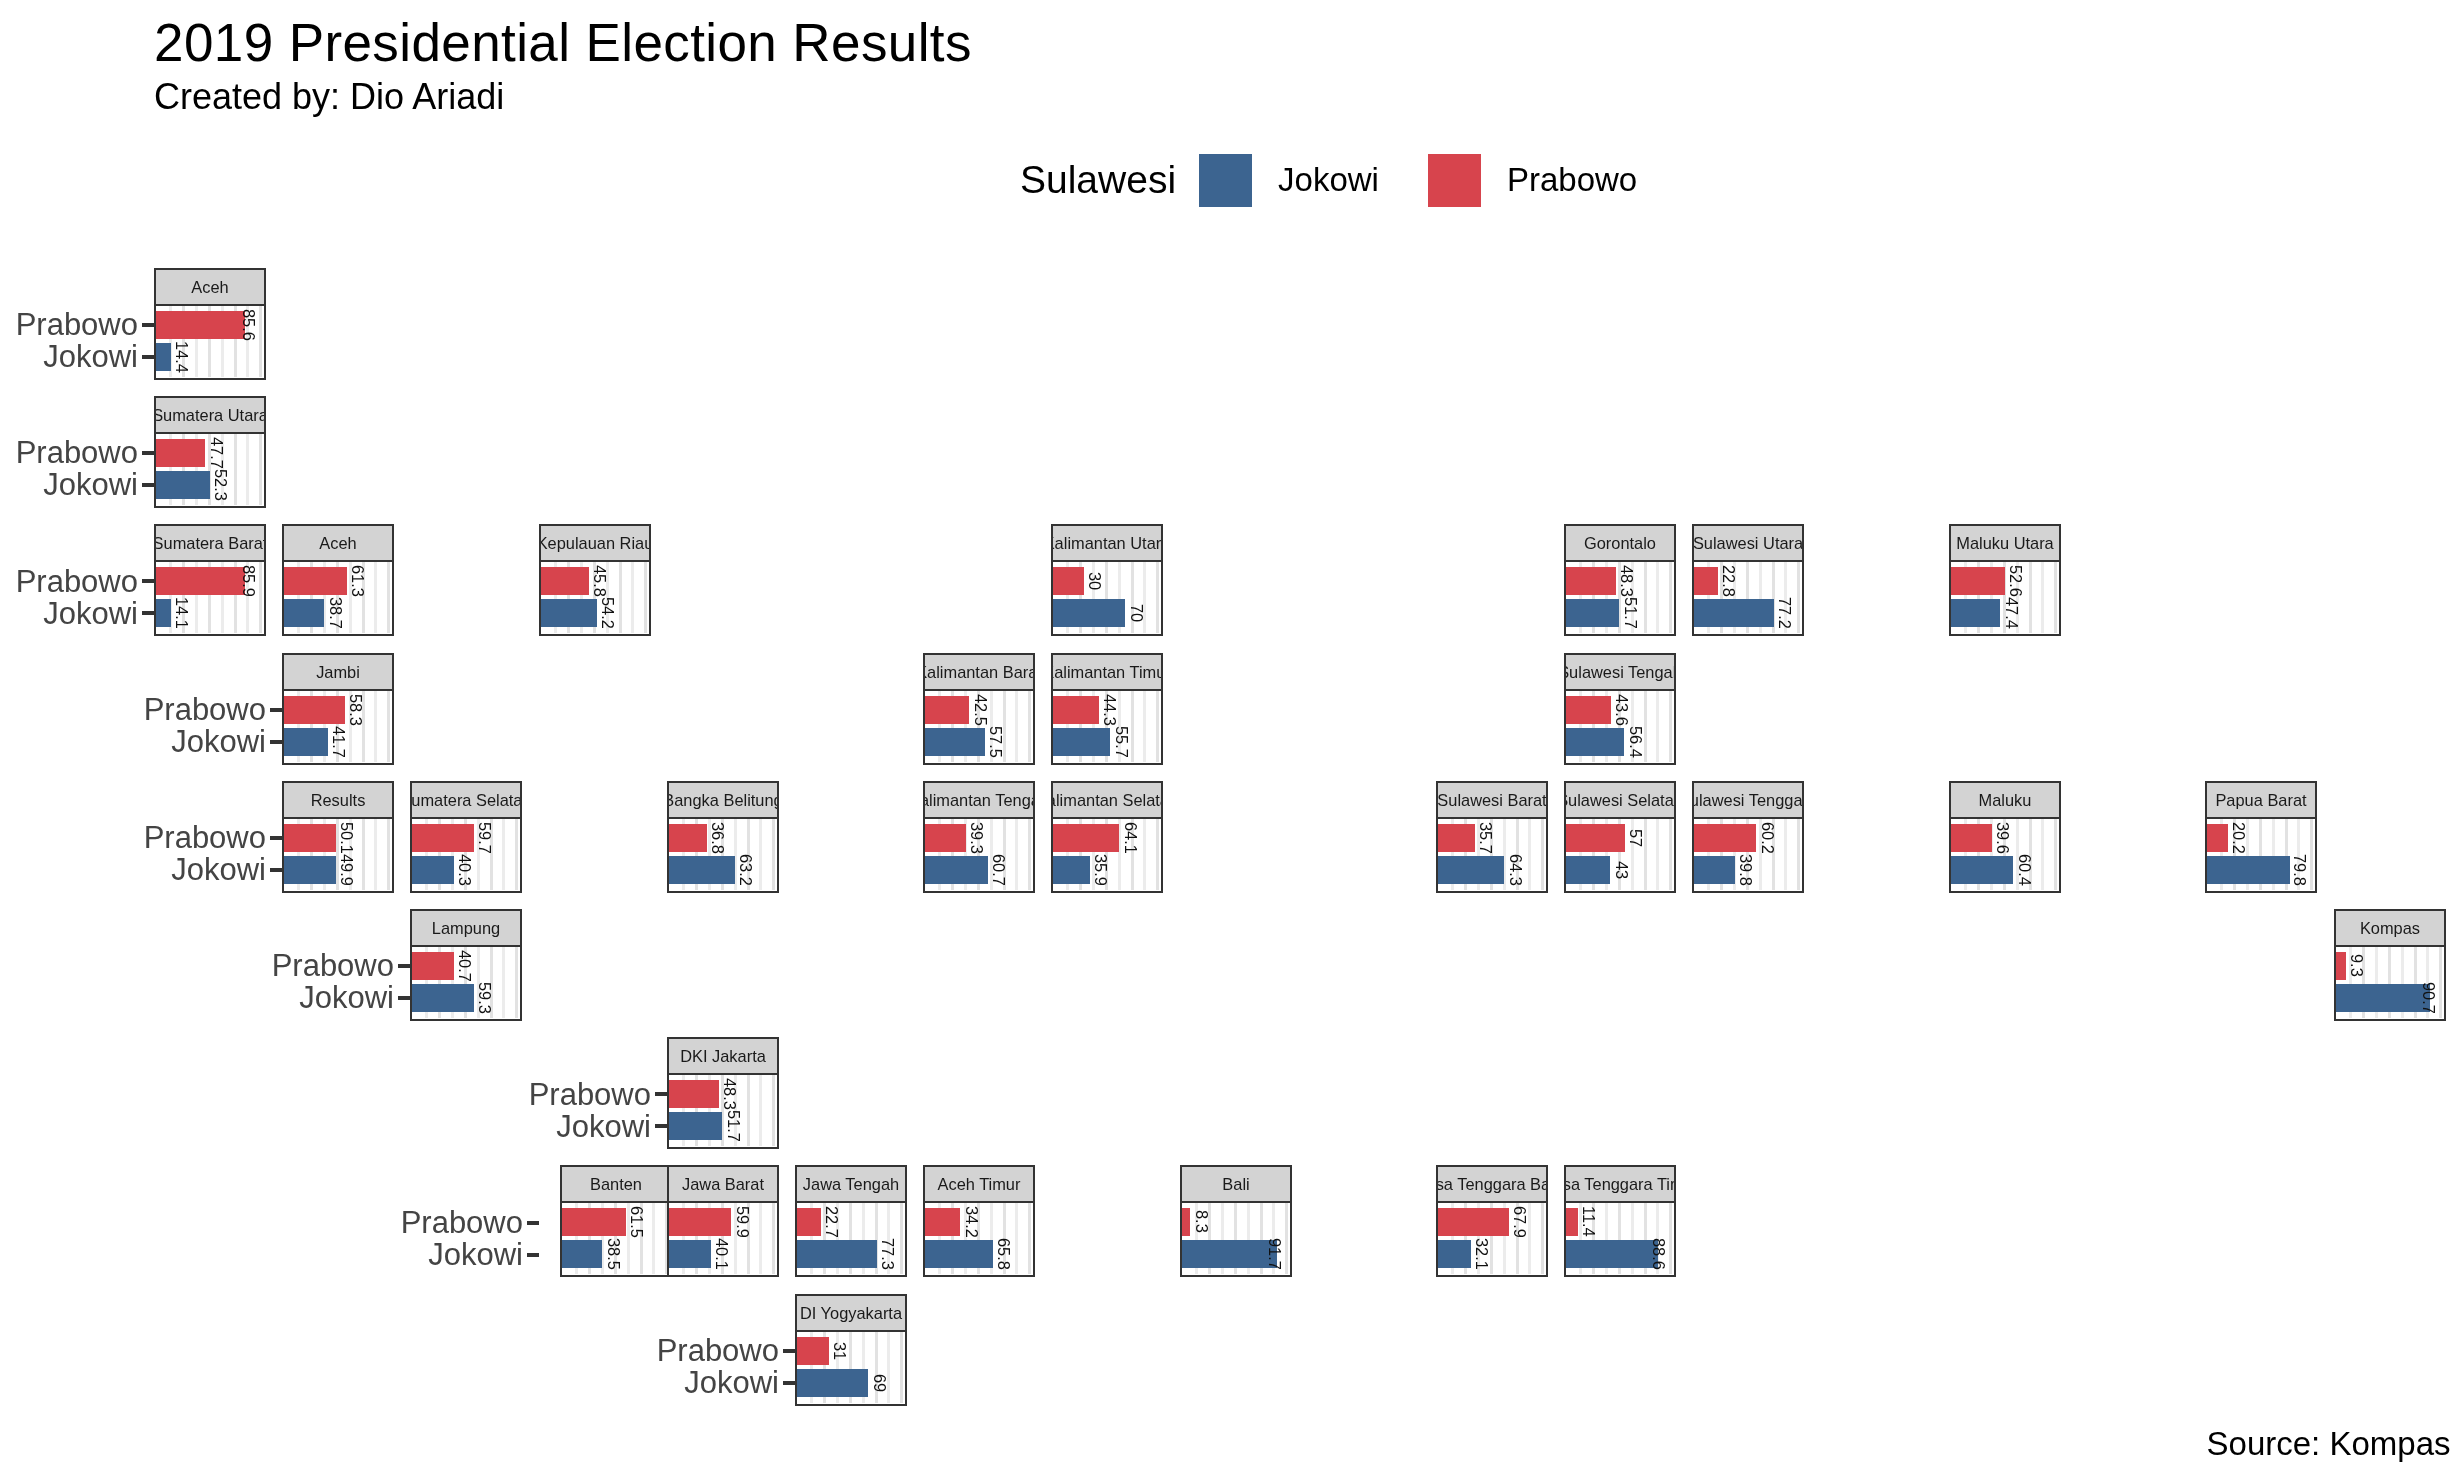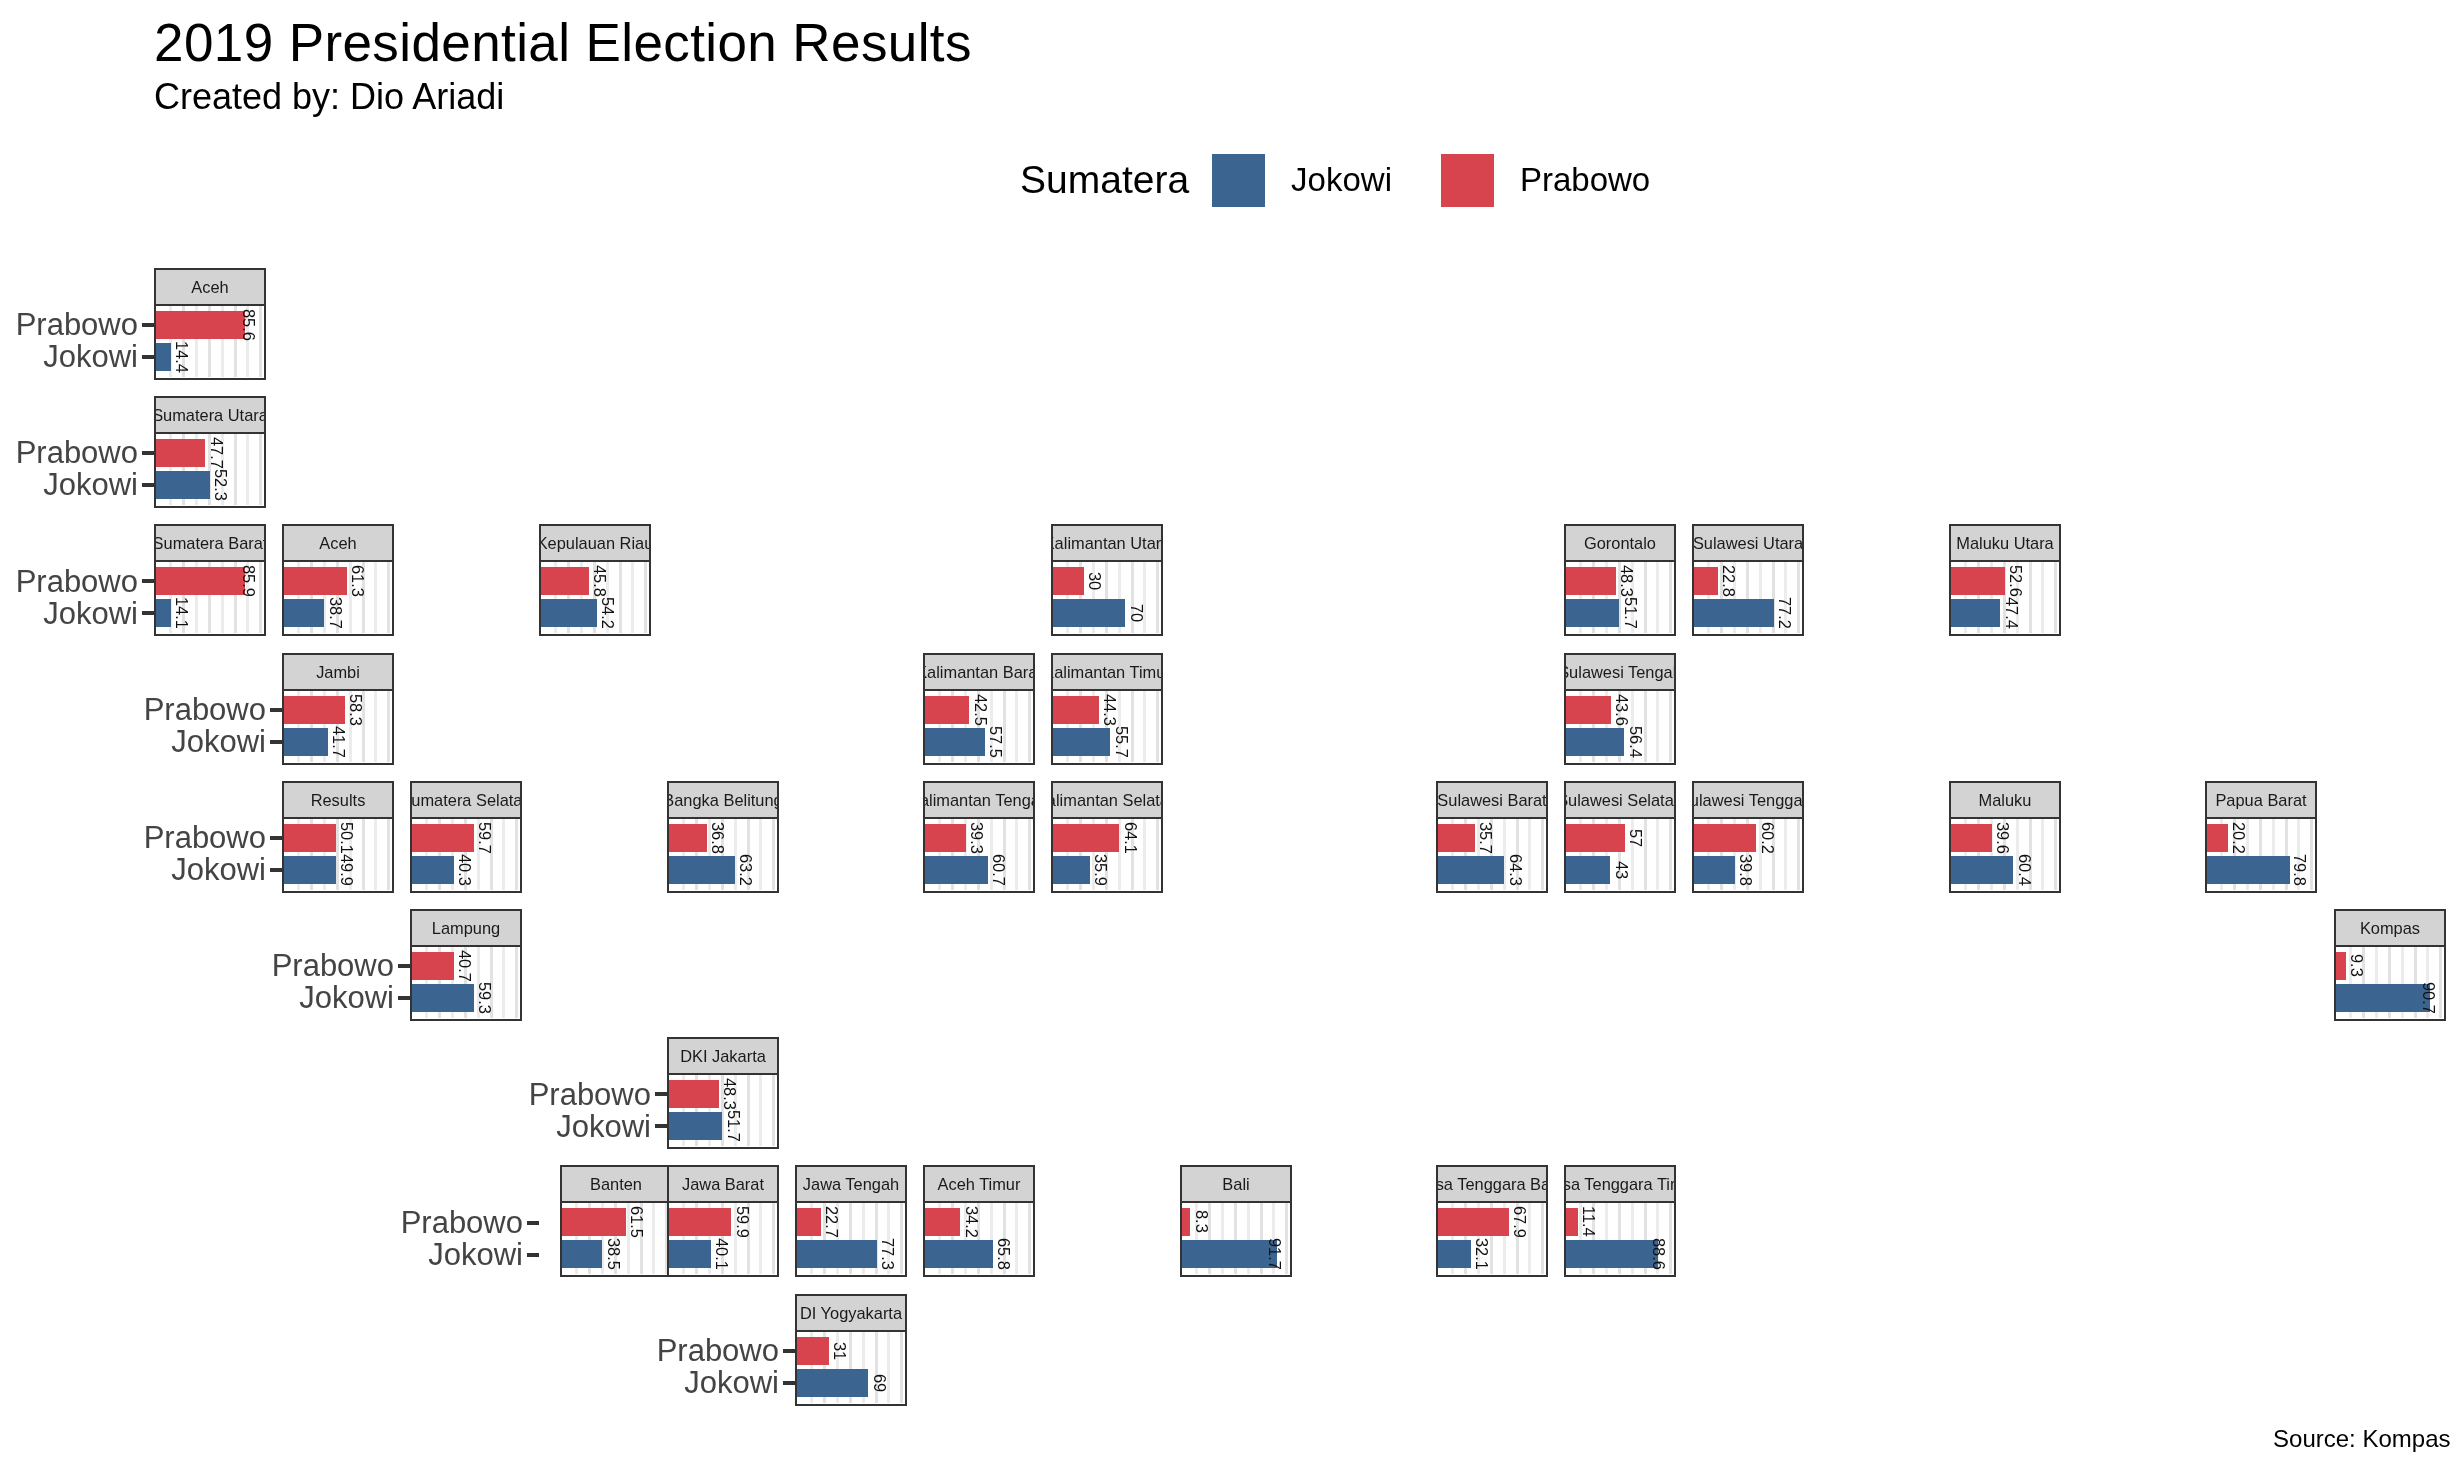--- a/index.html
+++ b/index.html
@@ -16,21 +16,21 @@
   }
   .legend{
     position:absolute;left:1020px;top:153px;height:54px;display:flex;
     align-items:center;white-space:nowrap;
   }
   .legend-title{font-size:39px;color:#000;margin-right:23px;}
   .legend-item{display:flex;align-items:center;margin-right:49px;}
   .legend-swatch{width:53px;height:53px;margin-right:26px;}
   .legend-label{font-size:33px;color:#000;}
   .source{
-    position:absolute;right:11.5px;top:1425px;font-size:24px;color:#000;white-space:nowrap;
+    position:absolute;right:11.5px;top:1425px;font-size:33px;color:#000;white-space:nowrap;
   }
   .panel{
     position:absolute;width:112px;height:112px;border:2.5px solid #333;
     box-sizing:border-box;background:#fff;
   }
   .strip{
     height:34px;border-bottom:2.5px solid #333;background:#d3d3d3;
     display:flex;align-items:center;justify-content:center;overflow:hidden;
   }
   .strip span{
@@ -54,21 +54,21 @@
   }
   .tick{position:absolute;height:4.1px;width:11.5px;background:#333;}
 </style>
 </head>
 <body>
 
 <div class="page-title">2019 Presidential Election Results</div>
 <div class="page-subtitle">Created by: Dio Ariadi</div>
 
 <div class="legend">
-  <span class="legend-title">Sumatera</span>
+  <span class="legend-title">Sulawesi</span>
   <span class="legend-item">
     <span class="legend-swatch" style="background: rgb(60, 100, 144);"></span>
     <span class="legend-label">Jokowi</span>
   </span>
   <span class="legend-item">
     <span class="legend-swatch" style="background: rgb(215, 68, 77);"></span>
     <span class="legend-label">Prabowo</span>
   </span>
 </div>
 

